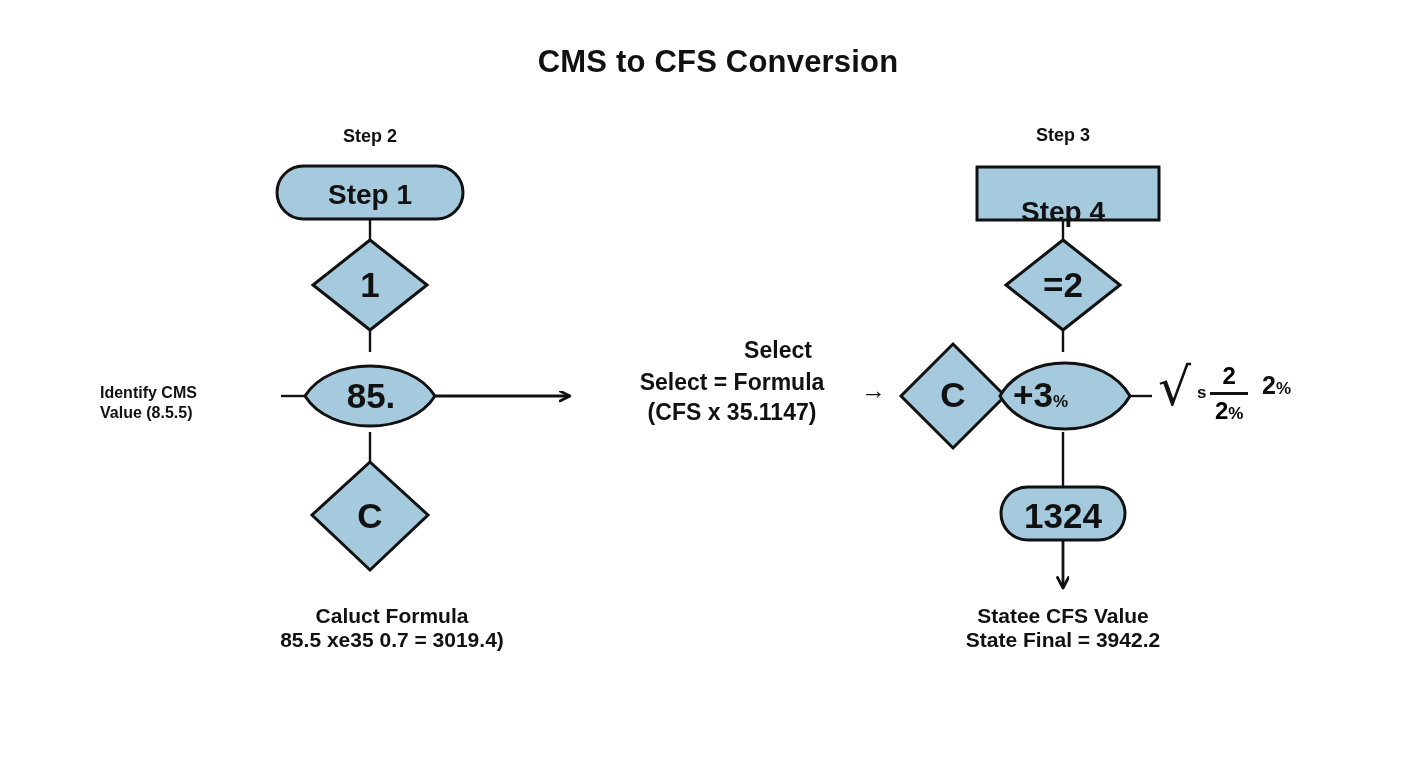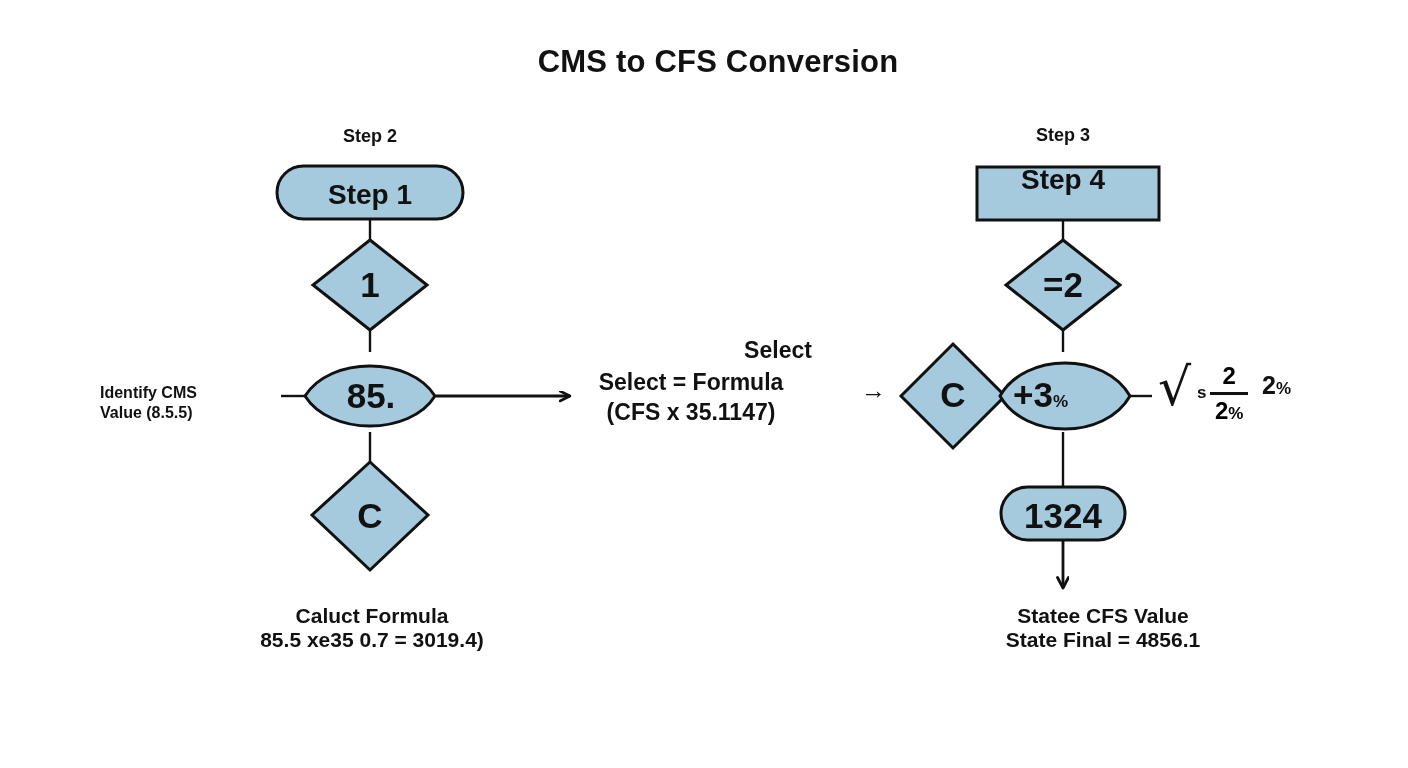--- a/index.html
+++ b/index.html
@@ -169,49 +169,49 @@
 
     <div class="txt bigshapetext center" style="left:371px; top:376px;">85.</div>
 
     <div class="txt bigshapetext center" style="left:370px; top:496px;">C</div>
 
     <div class="txt sidelabel" style="left:100px; top:383px;">
       <div>Identify CMS</div>
       <div>Value (8.5.5)</div>
     </div>
 
-    <div class="txt caption center" style="left:372px; top:604px;">
+    <div class="txt caption center" style="left:392px; top:604px;">
       <div>Caluct Formula</div>
       <div>85.5  xe35 0.7 = 3019.4)</div>
     </div>
 
     <div class="txt midtext center" style="left:778px; top:336px;">Select</div>
 
-    <div class="txt midtext center" style="left:691px; top:368px;">
+    <div class="txt midtext center" style="left:732px; top:368px;">
       <div>Select  =  Formula</div>
       <div>(CFS  x     35.1147)</div>
     </div>
 
     <div class="txt smallarrow" style="left:861px; top:376px;">→</div>
 
     <div class="txt steplabel center" style="left:1063px; top:125px;">Step 3</div>
 
-    <div class="txt shapetext center" style="left:1063px; top:164px;">Step 4</div>
+    <div class="txt shapetext center" style="left:1063px; top:196px;">Step 4</div>
 
     <div class="txt bigshapetext center" style="left:1063px; top:265px;">=2</div>
 
     <div class="txt bigshapetext center" style="left:953px; top:375px;">C</div>
 
     <div class="txt bigshapetext" style="left:1013px; top:375px;"><span>+3</span><span class="pct">%</span></div>
 
     <div class="txt bigshapetext center" style="left:1063px; top:496px;">1324</div>
 
-    <div class="txt caption center" style="left:1063px; top:604px;margin-left:40px;">
+    <div class="txt caption center" style="left:1063px; top:604px;">
       <div>Statee CFS Value</div>
-      <div>State Final = 4856.1</div>
+      <div>State Final = 3942.2</div>
     </div>
 
     <div class="txt radical" style="left:1158px; top:358px;">√</div>
 
     <div class="txt sub-s" style="left:1197px; top:383px;">s</div>
 
     <div class="frac" style="left:1210px; top:362px;">
       <span class="num">2</span>
       <span class="bar"></span>
       <span class="den"><span>2</span><span class="pct">%</span></span>

